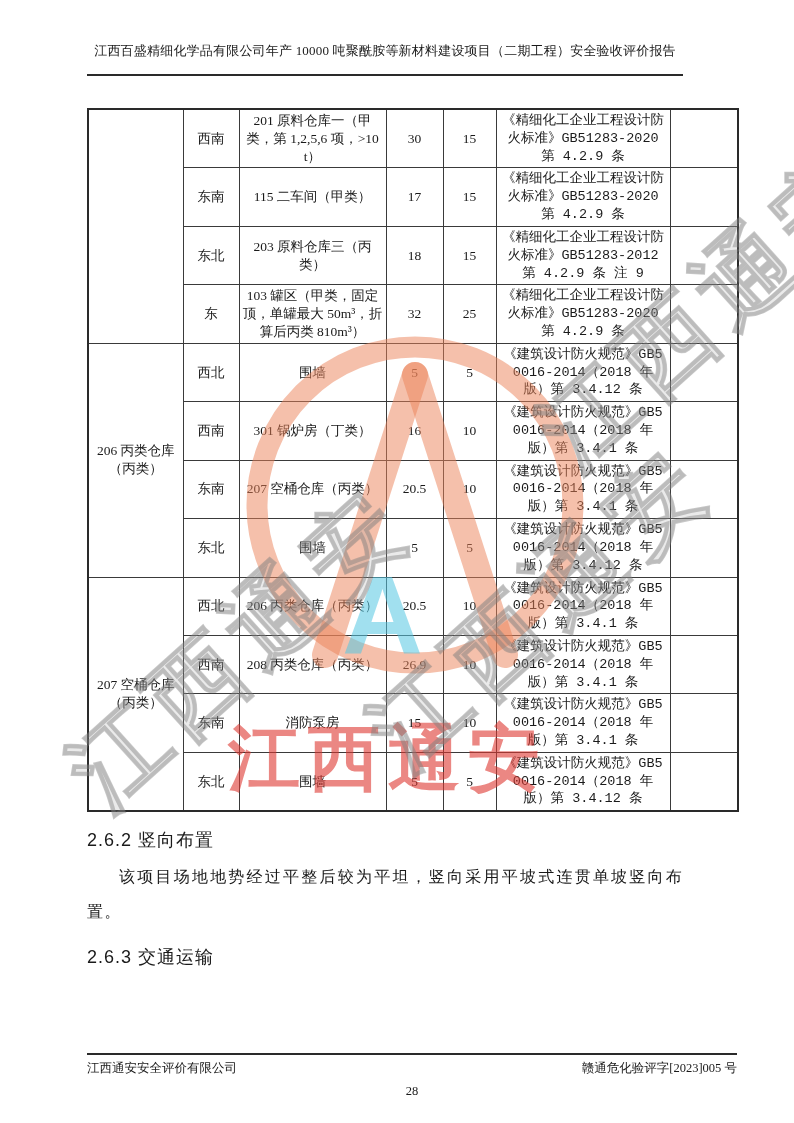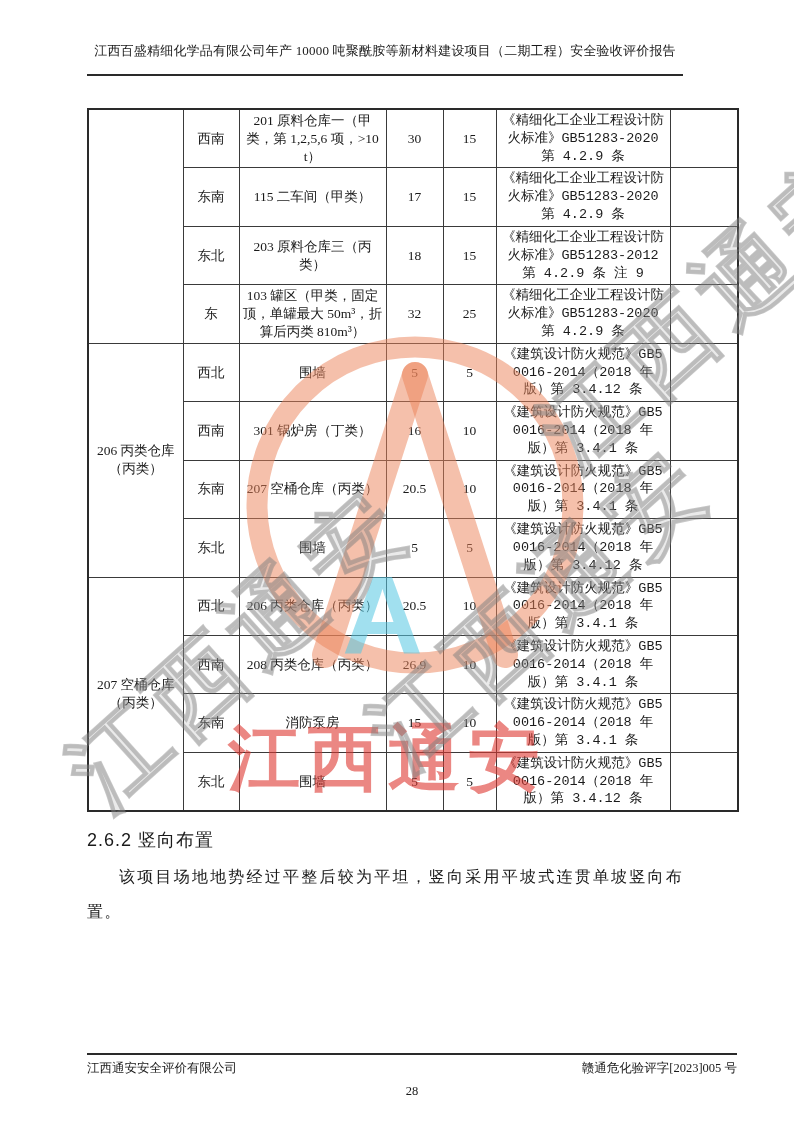--- a/index.html
+++ b/index.html
@@ -186,20 +186,21 @@
           </tr>
         </tbody>
     </table>
 
     <div>
       <div class="heading">2.6.2 竖向布置</div>
       <div class="para">该项目场地地势经过平整后较为平坦，竖向采用平坡式连贯单坡竖向布置。</div>
     </div>
 
     <div>
+      <div class="heading">2.6.3 交通运输</div>
     </div>
 
   </div>
 
   <div class="doc-footer">
     <span class="center">28</span>
     <span class="left">江西通安安全评价有限公司</span>
     <span class="right">赣通危化验评字[2023]005 号</span>
   </div>
 

